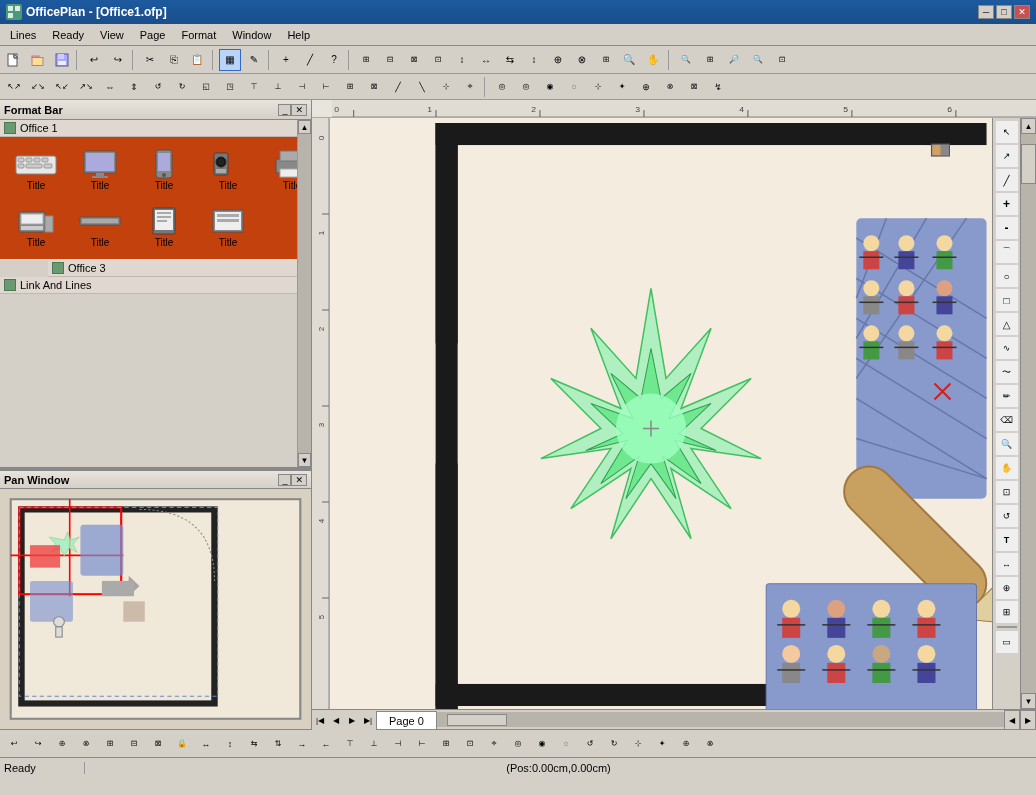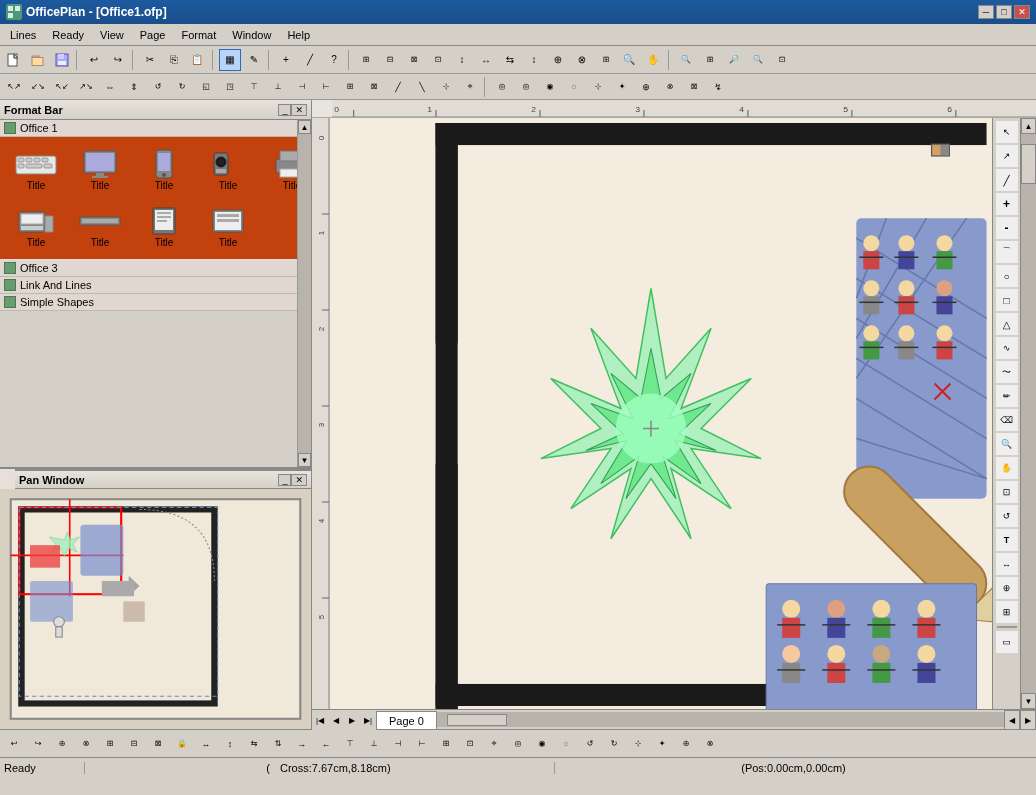--- a/index.html
+++ b/index.html
@@ -26,21 +26,21 @@
     #left-panel { width: 310px; height: 100%; display: flex; flex-direction: column; border-right: 1px solid #888; }
     
     
     #toolbox { flex: 1; border-bottom: 2px solid #888; overflow: hidden; display: flex; flex-direction: column; }
     #toolbox-header { height: 20px; background: #d4d0c8; border-bottom: 1px solid #888; display: flex; align-items: center; padding: 0 4px; font-weight: bold; font-size: 11px; }
     .toolbox-group { padding: 2px 4px; background: #e8e0d8; border-bottom: 1px solid #c0b8b0; cursor: pointer; display: flex; align-items: center; font-size: 11px; }
     .toolbox-item { display: flex; flex-direction: column; align-items: center; cursor: pointer; padding: 4px; border: 1px solid transparent; }
     
     
     #pan-window { height: 260px; background: #e8e0d8; display: flex; flex-direction: column; }
-    #pan-header { height: 20px; background: #d4d0c8; border-bottom: 1px solid #888; border-top: 1px solid #888; display: flex; align-items: center; padding: 0 4px; font-weight: bold; font-size: 11px; margin-left: 15px; }
+    #pan-header { height: 20px; background: #d4d0c8; border-bottom: 1px solid #888; border-top: 1px solid #888; display: flex; align-items: center; padding: 0 4px; font-weight: bold; font-size: 11px; }
     #pan-content { flex: 1; background: #c0c0c0; position: relative; overflow: hidden; }
     
     
     #canvas-area { flex: 1; display: flex; flex-direction: column; position: relative; }
     .rt-btn { width: 22px; height: 22px; display: flex; align-items: center; justify-content: center; cursor: pointer; font-size: 10px; border: 1px solid transparent; margin: 1px 0; }
     
     
     #statusbar { height: 20px; background: #d4d0c8; border-top: 1px solid #888; display: flex; align-items: center; padding: 0 4px; font-size: 11px; }
     #status-ready { min-width: 80px; }
     
@@ -287,34 +287,30 @@
                     <rect x="4" y="6" width="26" height="18" fill="#eee"></rect>
                     <rect x="6" y="8" width="22" height="3" fill="#aaa"></rect>
                     <rect x="6" y="13" width="22" height="3" fill="#aaa"></rect>
                   </svg>
               </div>
               <span style="font-size:10px;">Title</span>
             </div>
           </div>
 
 
-          <div class="toolbox-group" style="display:flex;align-items:center;padding:2px 4px;background:#e0d8d0;border-bottom:1px solid #c0b8b0;">
+          <div class="toolbox-group" style="display:flex;align-items:center;padding:2px 4px;background:#e0d8d0;border-bottom:1px solid #c0b8b0;margin-left:48px;">
             <span style="width:12px;height:12px;background:#6a9a70;border:1px solid #4a7a50;margin-right:4px;display:inline-block;"></span>
             <span style="font-size:11px;">Office 3</span>
           </div>
 
           <div class="toolbox-group" style="display:flex;align-items:center;padding:2px 4px;background:#e0d8d0;border-bottom:1px solid #c0b8b0;">
             <span style="width:12px;height:12px;background:#6a9a70;border:1px solid #4a7a50;margin-right:4px;display:inline-block;"></span>
             <span style="font-size:11px;">Link And Lines</span>
           </div>
 
-          <div class="toolbox-group" style="display:flex;align-items:center;padding:2px 4px;background:#e0d8d0;border-bottom:1px solid #c0b8b0;">
-            <span style="width:12px;height:12px;background:#6a9a70;border:1px solid #4a7a50;margin-right:4px;display:inline-block;"></span>
-            <span style="font-size:11px;">Simple Shapes</span>
-          </div>
         </div>
 
         <div style="width:14px;background:#d4d0c8;border-left:1px solid #999;display:flex;flex-direction:column;">
           <div style="height:14px;background:#d4d0c8;border:1px solid #888;display:flex;align-items:center;justify-content:center;font-size:8px;cursor:pointer;">▲</div>
           <div style="flex:1;background:#b8b4ac;"></div>
           <div style="height:14px;background:#d4d0c8;border:1px solid #888;display:flex;align-items:center;justify-content:center;font-size:8px;cursor:pointer;">▼</div>
         </div>
       </div>
     </div>
 
@@ -642,19 +638,16 @@
   <button class="tb-btn" style="font-size:8px;">↺</button>
   <button class="tb-btn" style="font-size:8px;">↻</button>
   <button class="tb-btn" style="font-size:8px;">⊹</button>
   <button class="tb-btn" style="font-size:8px;">✦</button>
   <button class="tb-btn" style="font-size:8px;">⊕</button>
   <button class="tb-btn" style="font-size:8px;">⊗</button>
 </div>
 
 <div id="statusbar" style="height:20px;background:#d4d0c8;border-top:1px solid #888;display:flex;align-items:center;padding:0 4px;font-size:11px;">
   <span id="status-ready" style="min-width:80px;">Ready</span>
-  <span style="flex:1;border-left:1px solid #999;padding-left:8px;text-align:center;">
-    <span style="padding:0 10px;">(</span><span>Cross:7.67cm,8.18cm</span><span>)</span>
-  </span>
   <span style="flex:1;border-left:1px solid #999;padding:0 8px;text-align:center;">
     <span>(</span><span>Pos:0.00cm,0.00cm</span><span>)</span>
   </span>
 </div>
 
 </body></html>

